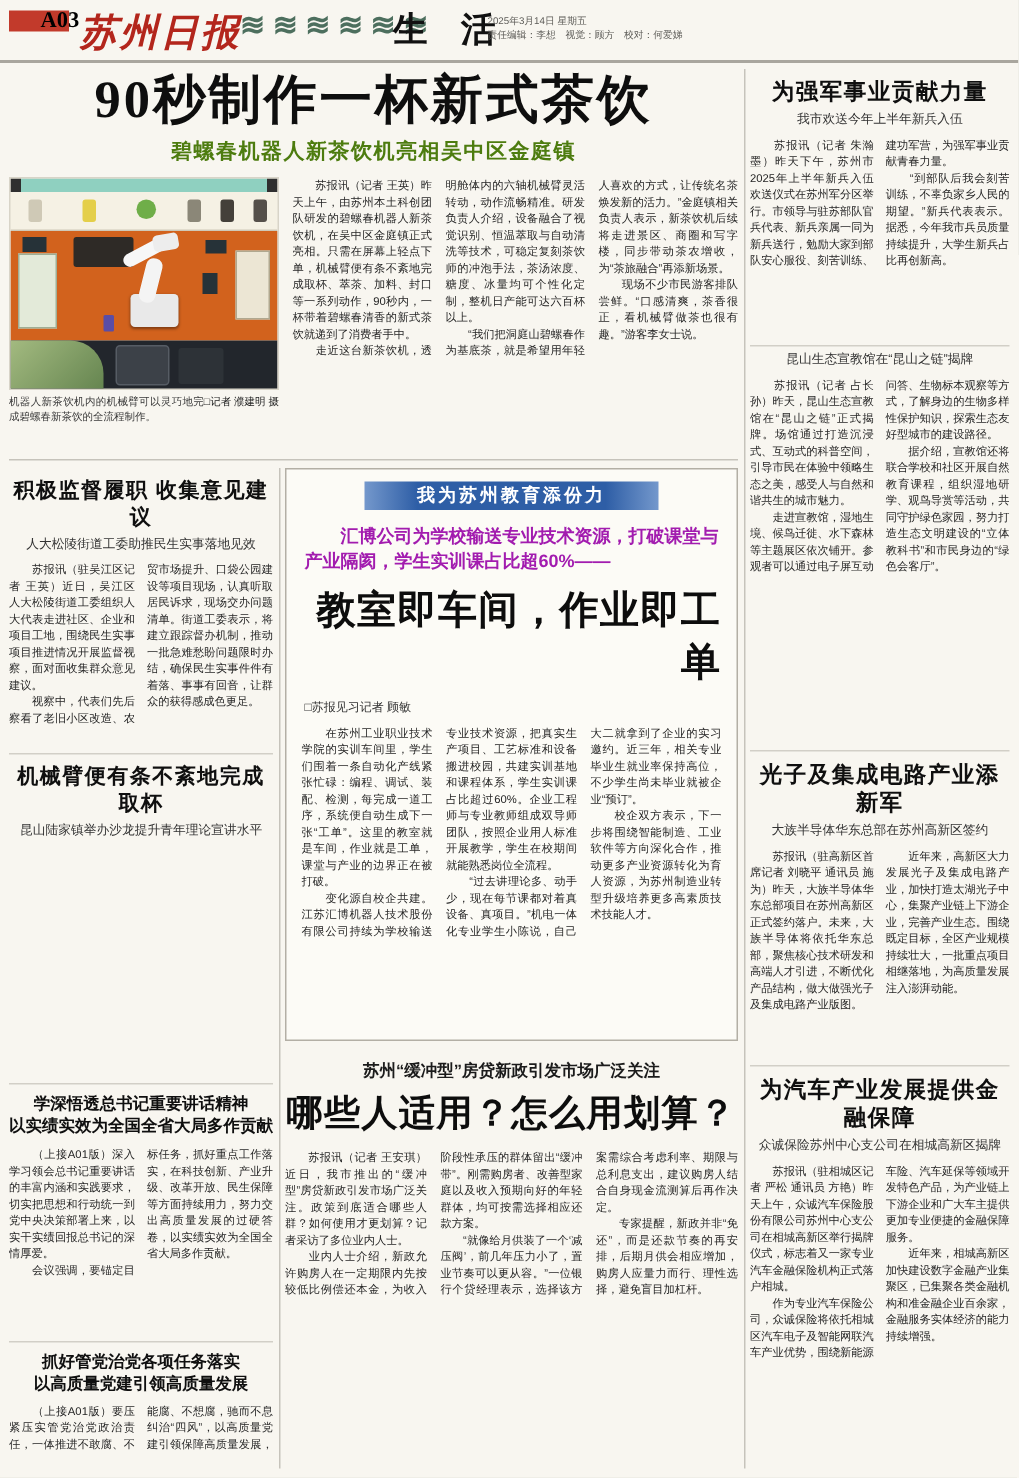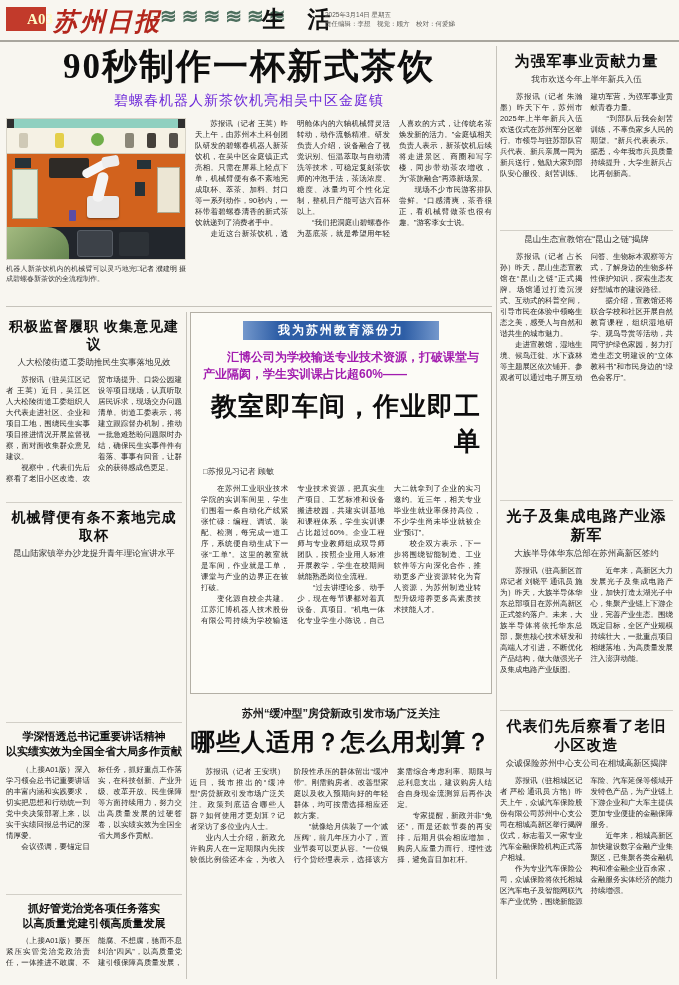--- a/index.html
+++ b/index.html
@@ -5,41 +5,41 @@
   * { margin:0; padding:0; box-sizing:border-box; }
   html,body { background:#e9e7e1; }
   .page {
     position:relative; width:679px; height:985px; margin:0 auto;
     background:#f8f6f0; overflow:hidden; color:#222;
     font-family:"Liberation Sans", sans-serif;
   }
   
   .header { position:absolute; left:0; top:0; width:679px; height:42px;
             border-bottom:2px solid #a9a69e; }
-  .pageno { position:absolute; left:6px; top:7px; width:40px; height:24px;
-            background:#c23a2b; color:#fef9c3; font-weight:bold; font-size:15px;
+  .pageno { position:absolute; left:6px; top:7px; width:40px; height:14px;
+            background:#c23a2b; color:#000000; font-weight:bold; font-size:15px;
             display:flex; align-items:center; justify-content:center;
             font-family:"Liberation Serif", serif;padding-left:28px; }
   .masthead { position:absolute; left:53px; top:5px; font-size:25px; font-weight:bold;
               font-style:italic; color:#b3261c; font-family:"Liberation Serif", serif;
               letter-spacing:2px; }
   .waves { position:absolute; left:160px; top:4px; font-size:20px; color:#4d6f5e;
            letter-spacing:5px; font-weight:bold; }
   .section-title { position:absolute; left:262px; top:4px; font-size:23px; font-weight:bold;
                    color:#111; letter-spacing:8px; }
   .dateblock { position:absolute; left:325px; top:10px; font-size:6.5px; color:#5c5b57;
                line-height:9px; }
   
   .vrule { position:absolute; width:1px; background:#c6c3bb; }
   .hrule { position:absolute; height:1px; background:#c6c3bb; }
   
   .lead { position:absolute; left:6px; top:46px; width:486px; height:258px; }
   .lead h1 { text-align:center; font-size:35px; font-weight:bold; color:#0e0e0e;
              font-family:"Liberation Serif", serif; letter-spacing:2px; line-height:42px; }
-  .lead .sub { text-align:center; font-size:14px; color:#6d28d9; margin:4px 0 8px; letter-spacing:1px; }
+  .lead .sub { text-align:center; font-size:14px; color:#4d7c0f; margin:4px 0 8px; letter-spacing:1px;font-weight:bold; }
   .lead-flex { display:flex; gap:9px; height:190px; overflow:hidden; }
   .photo-wrap { width:180px; flex:0 0 180px; }
   .photo { position:relative; width:180px; height:142px; background:#ece8dd; overflow:hidden;
            border:1px solid #d8d4c8; }
   .ph-top { position:absolute; left:0; top:0; width:100%; height:9px;
             background:linear-gradient(90deg,#2f2f2f 0 4%,#8fd0c0 4% 96%,#2f2f2f 96%); }
   .ph-menu { position:absolute; left:0; top:9px; width:100%; height:26px; background:#f5f1e4;
              border-bottom:1px solid #cfc9b8; }
   .mi { position:absolute; top:5px; width:9px; height:15px; border-radius:2px; }
   .ph-main { position:absolute; left:0; top:35px; width:100%; height:73px; background:#d2621d; }
@@ -223,21 +223,21 @@
 　　走进宣教馆，湿地生境、候鸟迁徙、水下森林等主题展区依次铺开。参观者可以通过电子屏互动问答、生物标本观察等方式，了解身边的生物多样性保护知识，探索生态友好型城市的建设路径。
 　　据介绍，宣教馆还将联合学校和社区开展自然教育课程，组织湿地研学、观鸟导赏等活动，共同守护绿色家园，努力打造生态文明建设的“立体教科书”和市民身边的“绿色会客厅”。</div>
     </div>
     <div class="art" style="height:210px;">
       <div class="art-h3">光子及集成电路产业添新军</div>
       <div class="art-sub">大族半导体华东总部在苏州高新区签约</div>
       <div class="art-body cols2" style="height:154px;">　　苏报讯（驻高新区首席记者 刘晓平 通讯员 施为）昨天，大族半导体华东总部项目在苏州高新区正式签约落户。未来，大族半导体将依托华东总部，聚焦核心技术研发和高端人才引进，不断优化产品结构，做大做强光子及集成电路产业版图。
 　　近年来，高新区大力发展光子及集成电路产业，加快打造太湖光子中心，集聚产业链上下游企业，完善产业生态。围绕既定目标，全区产业规模持续壮大，一批重点项目相继落地，为高质量发展注入澎湃动能。</div>
     </div>
     <div class="art" style="height:269px;">
-      <div class="art-h3">代表们先后察看了老旧小区改造</div>
+      <div class="art-h3">为汽车产业发展提供金融保障</div>
       <div class="art-sub">众诚保险苏州中心支公司在相城高新区揭牌</div>
       <div class="art-body cols2" style="height:213px;">　　苏报讯（驻相城区记者 严松 通讯员 方艳）昨天上午，众诚汽车保险股份有限公司苏州中心支公司在相城高新区举行揭牌仪式，标志着又一家专业汽车金融保险机构正式落户相城。
 　　作为专业汽车保险公司，众诚保险将依托相城区汽车电子及智能网联汽车产业优势，围绕新能源车险、汽车延保等领域开发特色产品，为产业链上下游企业和广大车主提供更加专业便捷的金融保障服务。
 　　近年来，相城高新区加快建设数字金融产业集聚区，已集聚各类金融机构和准金融企业百余家，金融服务实体经济的能力持续增强。</div>
     </div>
   </div>
 
 </div>
 
 </body></html>

